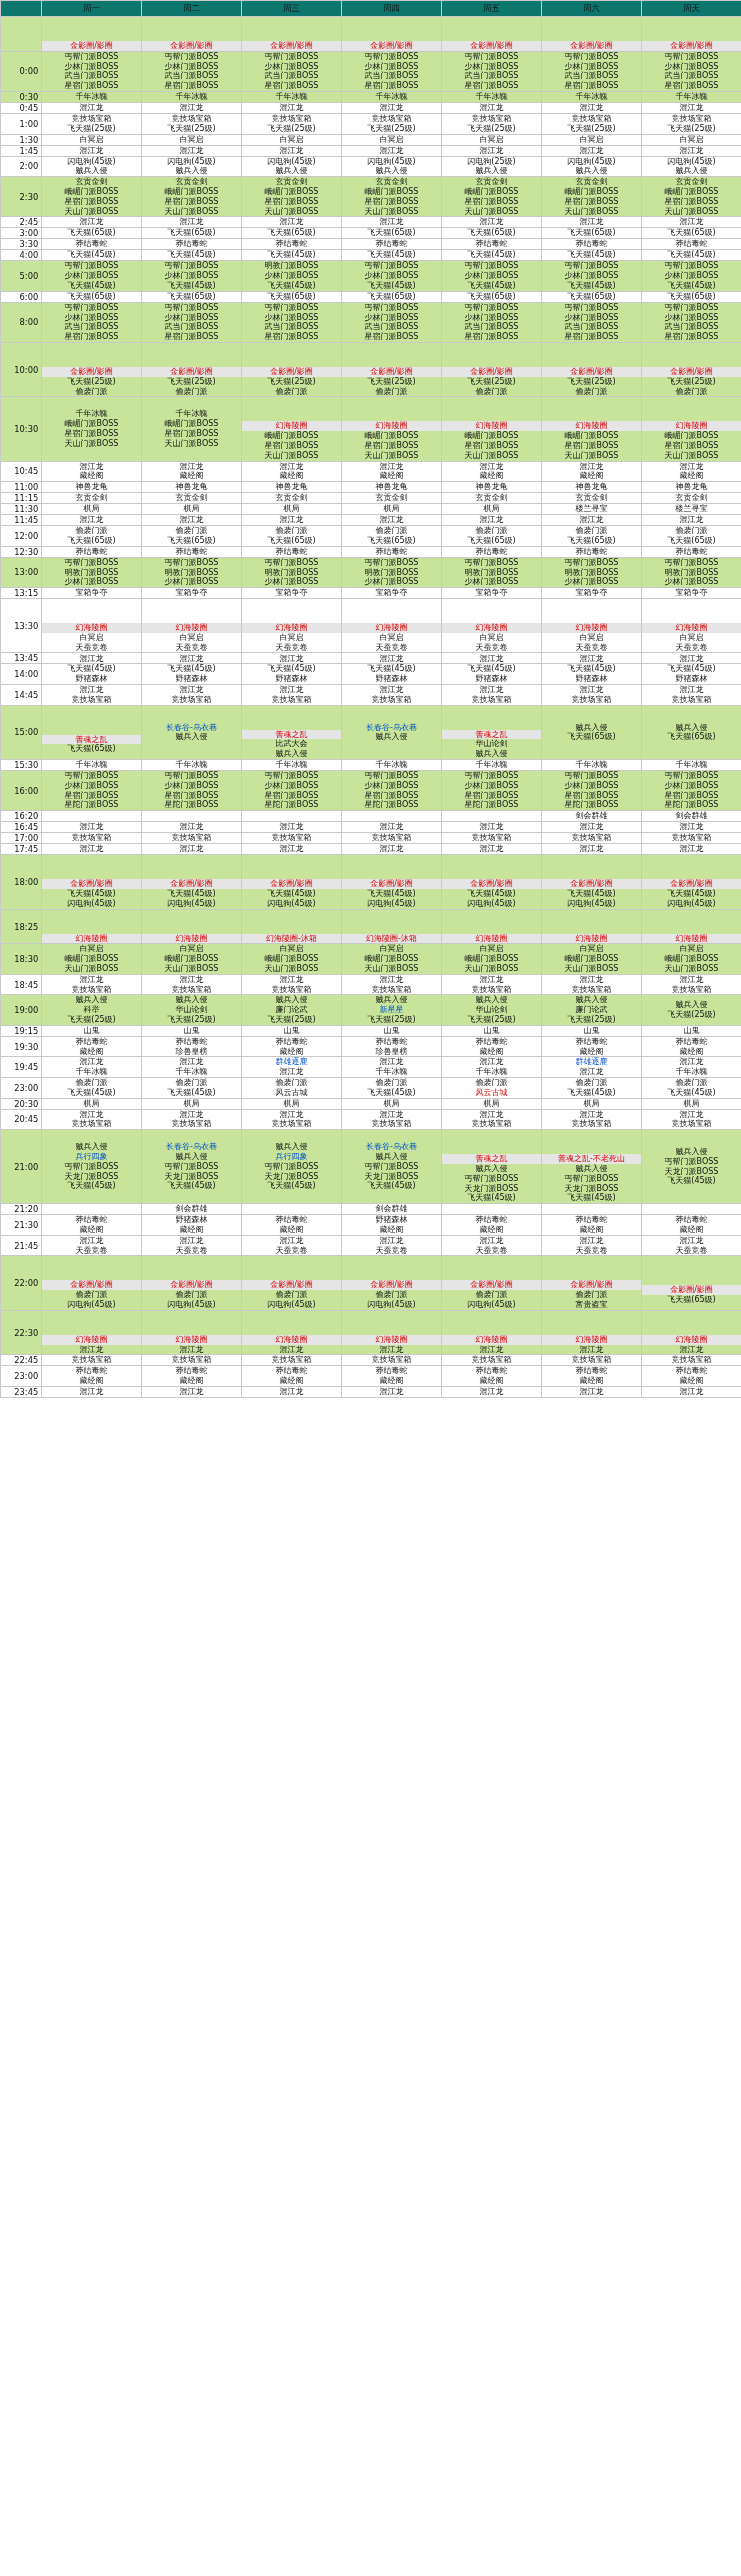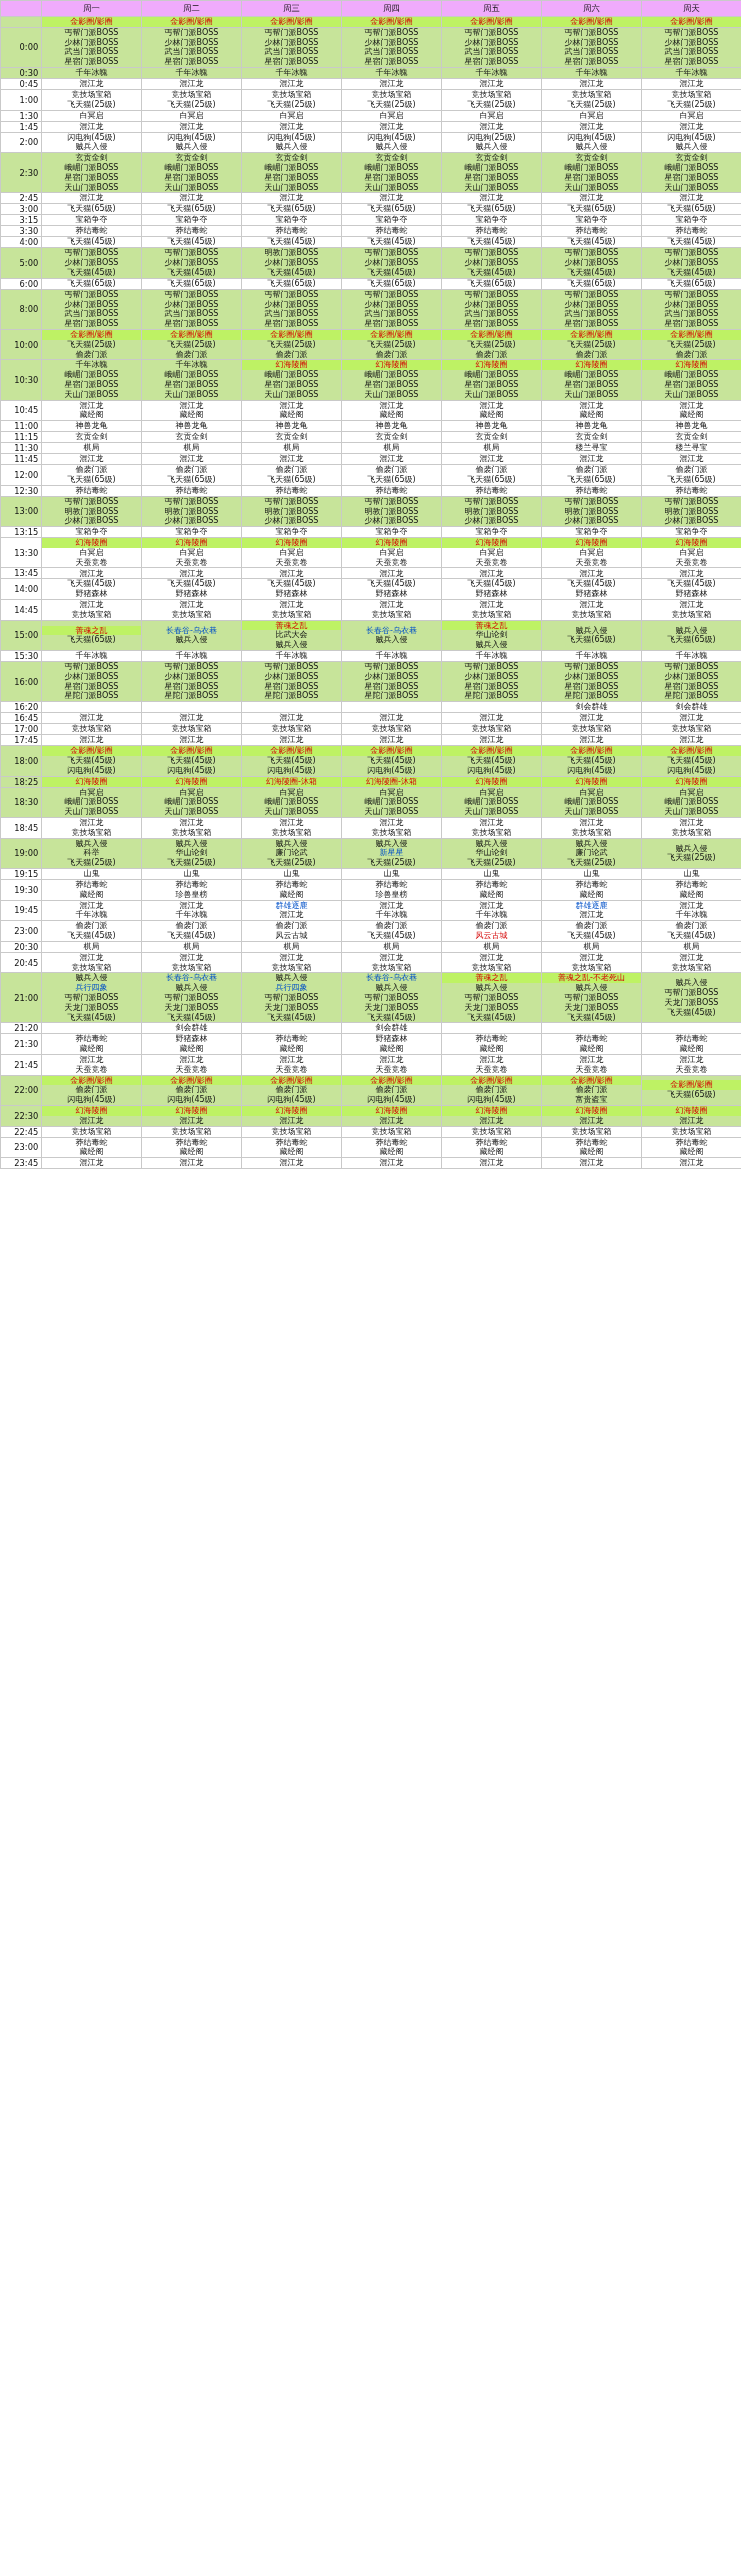--- a/index.html
+++ b/index.html
@@ -22,21 +22,21 @@
   th,td{
     border:0.9px solid #c9c9c9;
     vertical-align:middle;
     padding:0;
   }
   thead th{
     height:15px;
     font-size:8.3px;
     font-weight:normal;
     color:#111;
-    background:#f0abfc;
+    background:#0f766e;
     text-align:center;
   }
   td.time{
     font-size:8.3px;
     color:#111;
     text-align:right;
     padding-right:2.8px;
     background:#ffffff;
     white-space:nowrap;
   }
@@ -50,21 +50,21 @@
     height:9.8px;
     text-align:center;
     white-space:nowrap;
     overflow:hidden;
     color:#111;
   }
   
   .c-red{color:#d40000;}
   .c-blue{color:#0050c8;}
   .c-black{color:#111;}
-  .bg-pink{background:#bef264;}
+  .bg-pink{background:#e5e5e5;margin-top:24px;}
   tr.r-green td.time, tr.r-green td.cell{background:#c7e49a;}
   tr.r-white td.time, tr.r-white td.cell{background:#ffffff;}
   td.cell.green{background:#c7e49a;}
   td.cell.white{background:#ffffff;}
 </style>
 </head>
 <body>
 
 <div id="sheet">
   <table>
@@ -405,44 +405,20 @@
             <span class="ev c-black">飞天猫(65级)</span>
           </td>
           <td class="cell white">
             <span class="ev c-black">飞天猫(65级)</span>
           </td>
           <td class="cell white">
             <span class="ev c-black">飞天猫(65级)</span>
           </td>
         </tr>
         <tr class="r-white">
-          <td class="time">3:15</td>
-          <td class="cell white">
-            <span class="ev c-black">宝箱争夺</span>
-          </td>
-          <td class="cell white">
-            <span class="ev c-black">宝箱争夺</span>
-          </td>
-          <td class="cell white">
-            <span class="ev c-black">宝箱争夺</span>
-          </td>
-          <td class="cell white">
-            <span class="ev c-black">宝箱争夺</span>
-          </td>
-          <td class="cell white">
-            <span class="ev c-black">宝箱争夺</span>
-          </td>
-          <td class="cell white">
-            <span class="ev c-black">宝箱争夺</span>
-          </td>
-          <td class="cell white">
-            <span class="ev c-black">宝箱争夺</span>
-          </td>
-        </tr>
-        <tr class="r-white">
           <td class="time">3:30</td>
           <td class="cell white">
             <span class="ev c-black">莽结毒蛇</span>
           </td>
           <td class="cell white">
             <span class="ev c-black">莽结毒蛇</span>
           </td>
           <td class="cell white">
             <span class="ev c-black">莽结毒蛇</span>
           </td>

